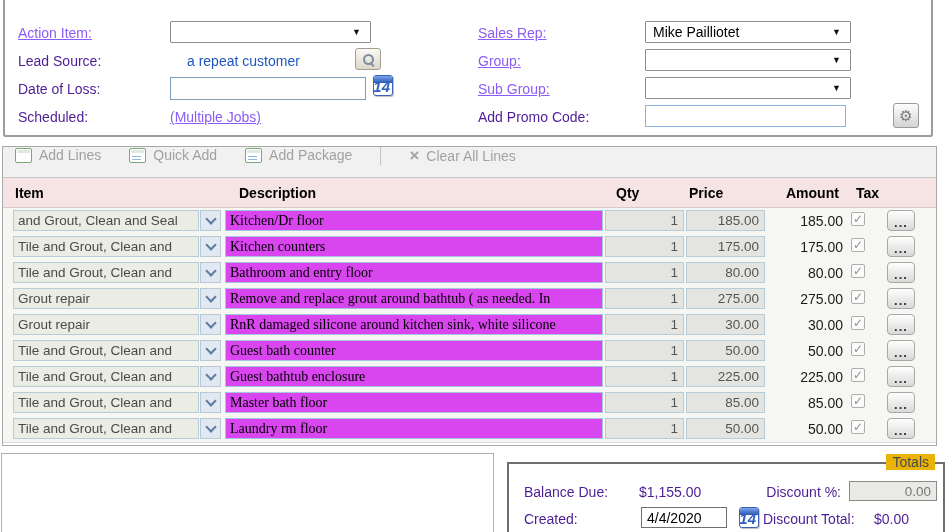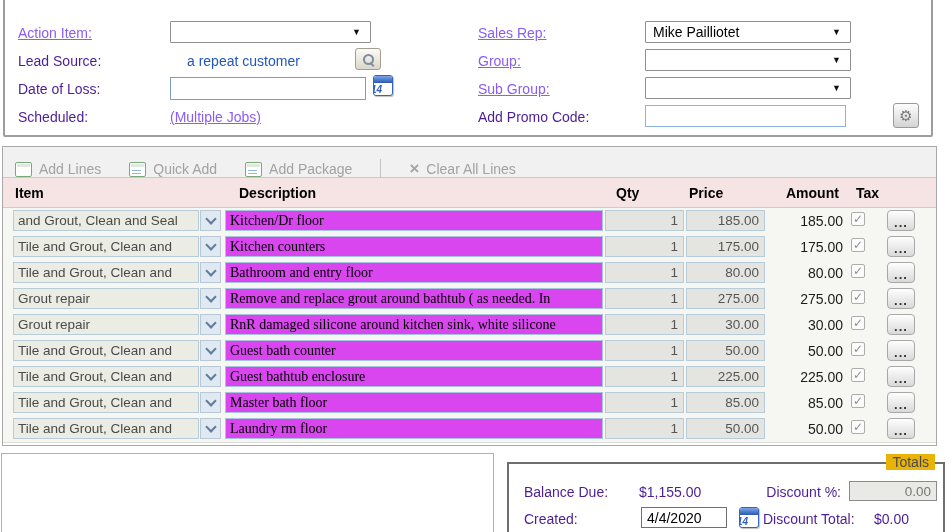--- a/index.html
+++ b/index.html
@@ -15,28 +15,28 @@
   .fsel .arr{margin-left:auto;font-size:9px;color:#111;padding-right:2px;}
   .ti{box-sizing:border-box;border:1px solid #7f9db9;background:#fff;font-family:inherit;font-size:14px;padding:0 4px;outline:none;}
   .sqbtn{box-sizing:border-box;border:1px solid #a39e92;border-radius:3px;
     background:linear-gradient(#fbfaf5,#dcd7c9);display:flex;align-items:center;justify-content:center;cursor:pointer;}
   .mag{position:relative;width:13px;height:13px;}
   .mag .glass{position:absolute;left:1px;top:1px;width:7px;height:7px;border:2px solid #7d8ca0;border-radius:50%;}
   .mag .handle{position:absolute;left:9px;top:9px;width:2px;height:5px;background:#7d8ca0;transform:rotate(-45deg);}
   .calicon{width:20px;height:21px;box-sizing:border-box;background:#fff;border:1px solid #3a62b8;border-radius:3px;
     position:relative;overflow:hidden;cursor:pointer;box-shadow:1px 1px 1px rgba(0,0,0,.25);}
   .calicon .bar{position:absolute;left:0;top:0;right:0;height:7px;background:linear-gradient(#7aa5ec,#2c57b0);}
-  .calicon .day{position:absolute;right:10px;bottom:0px;font-size:10px;font-weight:bold;font-style:italic;color:#2f5fc0;}
+  .calicon .day{position:absolute;right:2px;bottom:0px;font-size:15px;font-weight:bold;font-style:italic;color:#2f5fc0;}
   .gearbtn{width:24px;height:23px;border:1px solid #9a9a9a;border-radius:3px;
     background:linear-gradient(#fdfdfd,#d4d4d4);display:flex;align-items:center;justify-content:center;cursor:pointer;}
   .gearbtn span{font-size:15px;color:#7a7a7a;line-height:1;}
   
   #linesbox{left:2px;top:146px;width:933px;height:298px;border:1px solid #a8a8a8;background:#fff;box-sizing:content-box;}
   #toolbar{left:0;top:0;right:0;height:30px;background:#f1f1f1;border-bottom:1px solid #c9c9c9;
-    display:flex;align-items:flex-end;padding-left:12px;gap:28px;}
+    display:flex;align-items:flex-start;padding-left:12px;gap:28px;}
   .tbitem{display:flex;align-items:center;gap:7px;font-size:14px;color:#a2a2a2;cursor:pointer;white-space:nowrap;}
   .tbi{width:15px;height:13px;border:1px solid #79a879;background:#fff;border-radius:2px;position:relative;display:inline-block;}
   .tbi::before{content:"";position:absolute;left:1px;right:1px;top:1px;height:3px;background:#dfe9df;}
   .tbi.grid::after{content:"";position:absolute;left:2px;top:7px;width:9px;height:1px;background:#8fb7e0;box-shadow:0 3px 0 #8fb7e0;}
   .tbsep{width:1px;height:18px;background:#c4c4c4;}
   .clrx{font-size:17px;font-weight:bold;color:#a4a4a4;line-height:1;}
   #theadrow{left:0;top:31px;right:0;height:29px;background:#f6e3e3;border-bottom:1px solid #dcc6c6;}
   .th{position:absolute;top:7px;font-size:14px;font-weight:bold;color:#000;white-space:nowrap;}
   .trow{position:absolute;left:0;right:0;height:26px;background:#f6f6f2;border-bottom:1px solid #dcdcd8;}
   .cell{position:absolute;top:2px;height:21px;box-sizing:border-box;}

